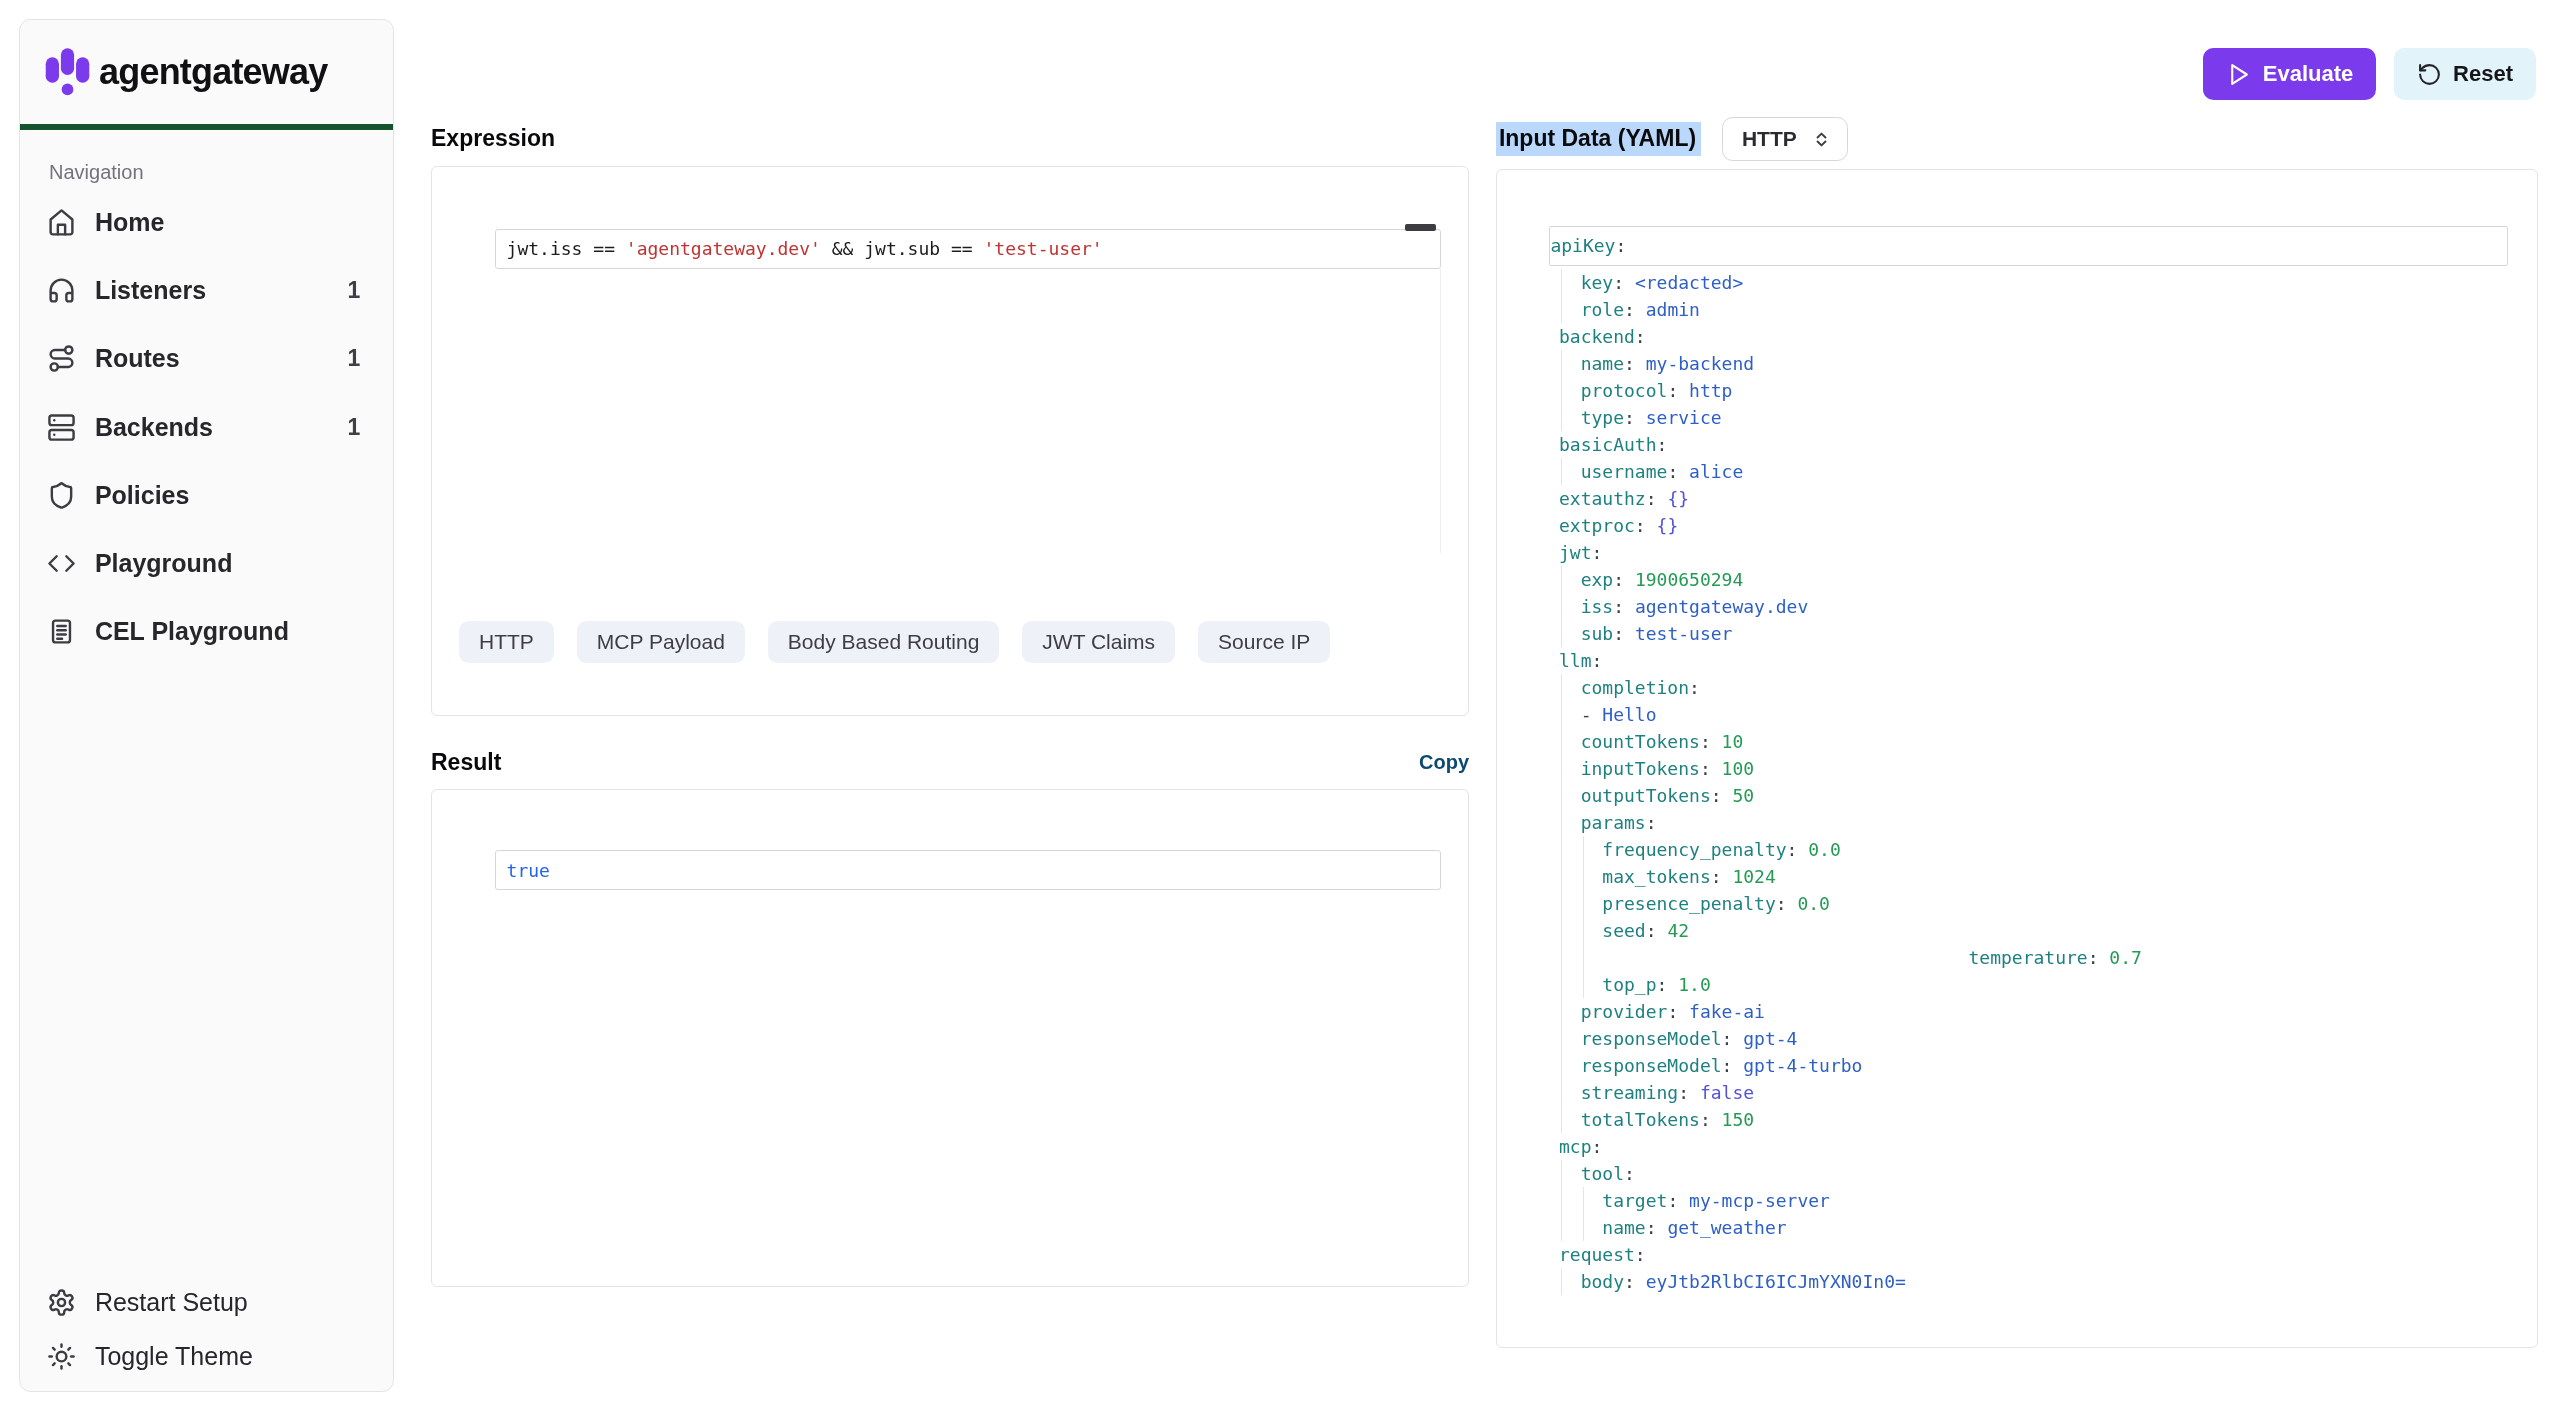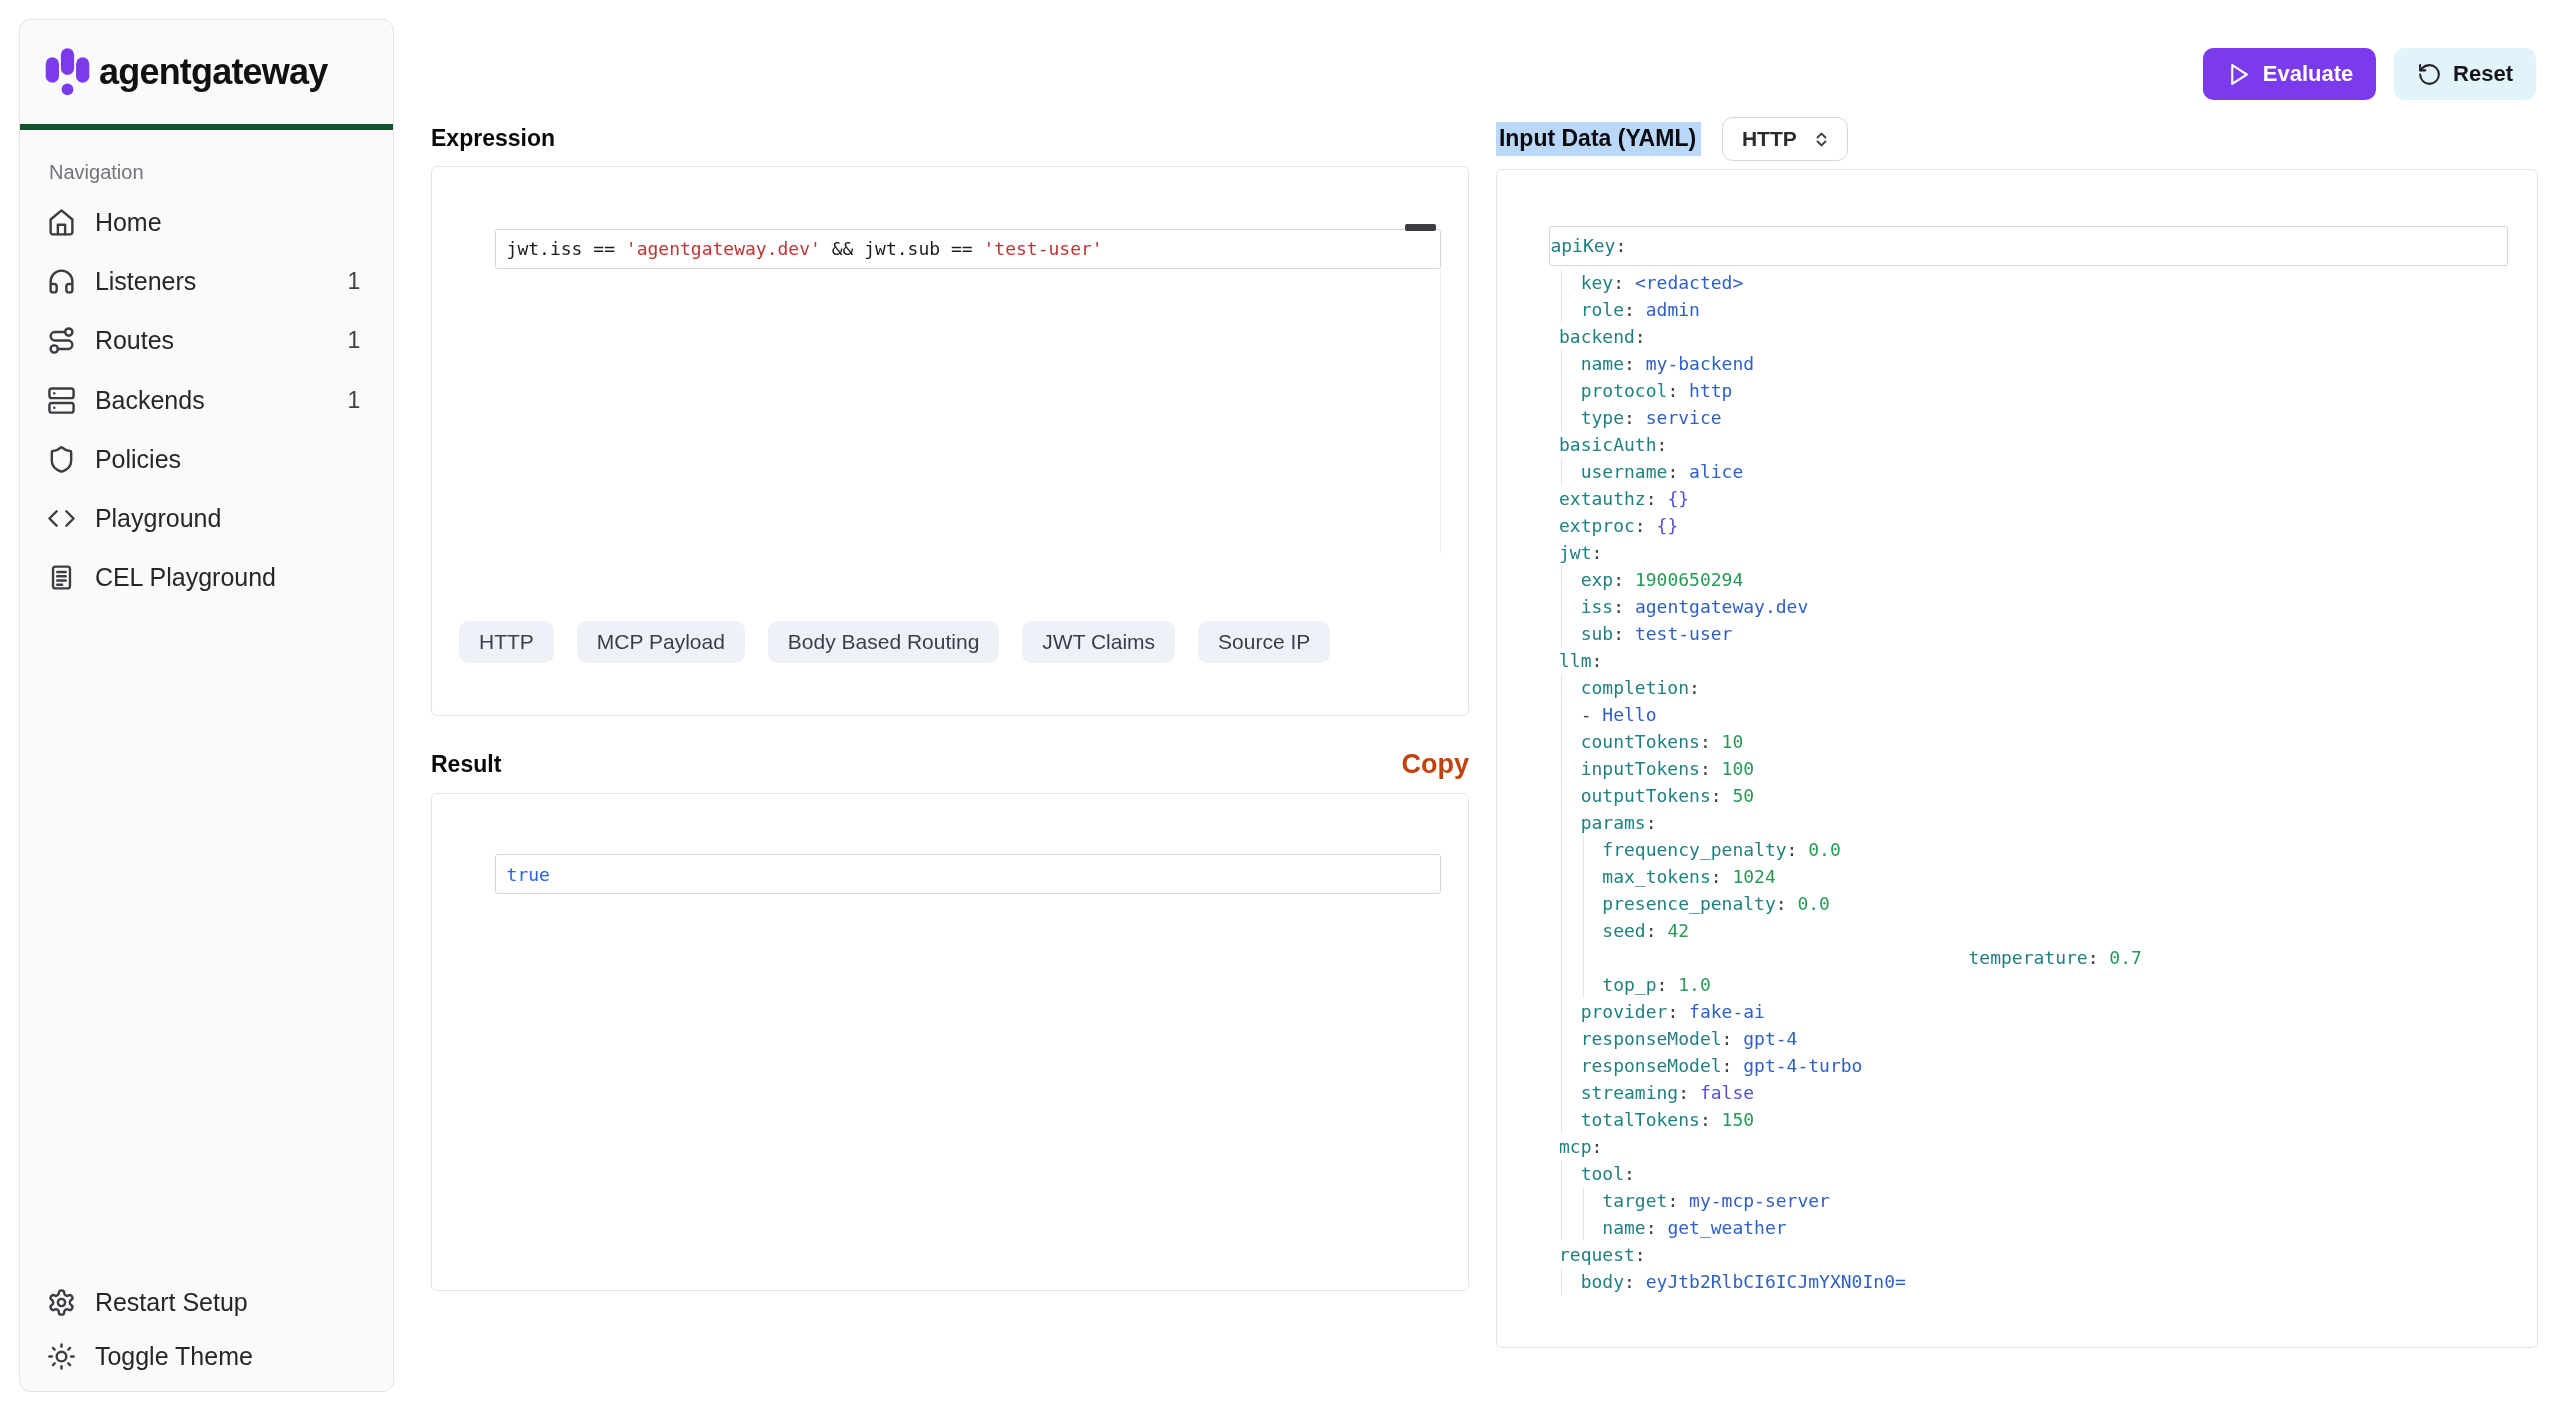--- a/index.html
+++ b/index.html
@@ -23,21 +23,21 @@
     display: flex; flex-direction: column;
   }
   .sidebar-header {
     height: 110px; flex: 0 0 110px;
     border-bottom: 6px solid #14532d;
     display: flex; align-items: center;
     padding: 0 25px; gap: 9px;
   }
   .logo-text { font-size: 36px; font-weight: 700; letter-spacing: -0.8px; color: #111114; }
   .nav-section-label { padding: 31px 29px 11.5px 29px; font-size: 20px; color: #73737c; }
-  .nav-list { display: flex; flex-direction: column; padding: 1.9px 11.5px; gap: 9px; }
+  .nav-list { display: flex; flex-direction: column; padding: 1.9px 11.5px; gap: 18px; font-weight: bold; }
   .nav-item {
     display: flex; align-items: center; gap: 19px;
     padding: 10.6px 15.4px; border-radius: 9.6px;
     font-size: 25px; color: #26262b; cursor: pointer;
   }
   .nav-item .icon svg { width: 29px; height: 29px; stroke: #3c3c43; fill: none; stroke-width: 2; stroke-linecap: round; stroke-linejoin: round; }
   .nav-count { margin-left: auto; font-size: 23px; color: #3f3f46; padding-right: 5.8px; }
   .sidebar-spacer { flex: 1 1 auto; }
   .sidebar-footer { display: flex; flex-direction: column; gap: 3.8px; padding: 5.8px 11.5px 9.6px 11.5px; }
 
@@ -70,21 +70,21 @@
   .scroll-dash { position: absolute; top: -5.8px; right: 3.8px; width: 31px; height: 7.7px; background: #3c3c42; border-radius: 1.9px; }
   .editor-right-line { position: absolute; top: 102px; bottom: 162px; right: 27px; width: 1px; background: #efeff2; }
   .tags-row { position: absolute; left: 27px; bottom: 52px; display: flex; gap: 23px; }
   .tag {
     height: 42px; display: flex; align-items: center;
     background: #eef2f8; border-radius: 9.6px; padding: 0 20px;
     font-size: 21px; color: #3d3d44; cursor: pointer; white-space: nowrap;
   }
 
   .result-header { margin-top: 33px; display: flex; align-items: center; justify-content: space-between; }
-  .copy-btn { background: none; border: none; font-family: "Liberation Sans", sans-serif; font-size: 27px; font-weight: 600; color: #c2410c; cursor: pointer; }
+  .copy-btn { background: none; border: none; font-family: "Liberation Sans", sans-serif; font-size: 20px; font-weight: 600; color: #0c4a6e; cursor: pointer; }
   .result-card { position: relative; margin-top: 13.5px; height: 498px; padding: 60px 27px 0 63px; }
   .result-value { color: var(--resultblue, #2563eb); }
 
   
   .input-col { position: absolute; left: 1496px; top: 117px; width: 1042px; }
   .input-header { display: flex; align-items: center; gap: 21px; height: 44px; }
   .input-label { font-size: 23px; font-weight: 600; color: #0a0a0c; background: var(--selection, #b9d8fb); padding: 2.9px 4.8px 4.8px 2.9px; }
   .proto-select {
     display: flex; align-items: center; gap: 15.4px;
     height: 44px; padding: 0 15.4px 0 19px;

